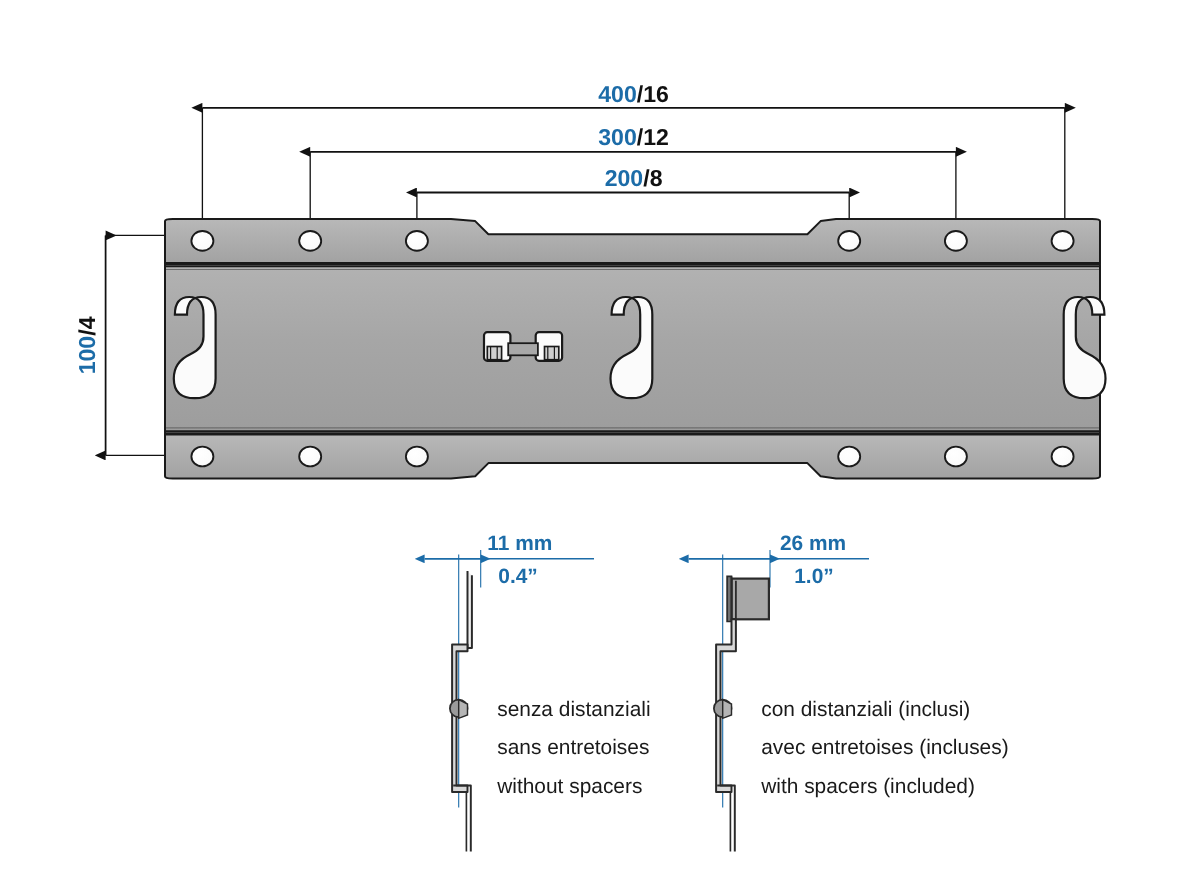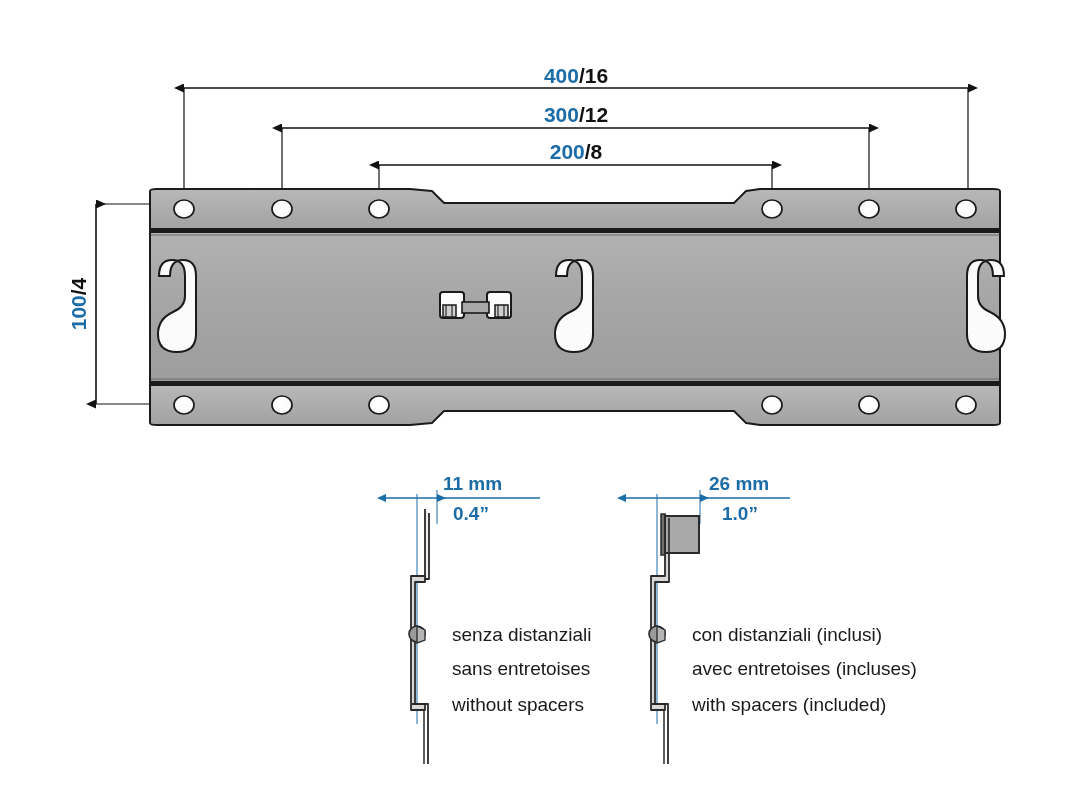--- a/index.html
+++ b/index.html
@@ -3,21 +3,21 @@
 <meta charset="utf-8">
 <style>
   html,body{margin:0;padding:0;background:#ffffff;}
   body{
     width:1077px;height:807px;
     font-family:"Liberation Sans", sans-serif;
     color:#1a1a1a;
     overflow:hidden;
     position:relative;
   }
-  #stage{position:absolute;left:0;top:4px;width:1077px;height:697px;}
+  #stage{position:absolute;left:0;top:14px;width:1077px;height:697px;}
   svg{display:block;}
   .dimtext{
     font-family:"Liberation Sans", sans-serif;
     font-weight:bold;
     font-size:21px;
   }
   .dimblue{fill:#1c6ca8;}
   .dimblack{fill:#111111;}
   .spec-num{
     font-family:"Liberation Sans", sans-serif;

